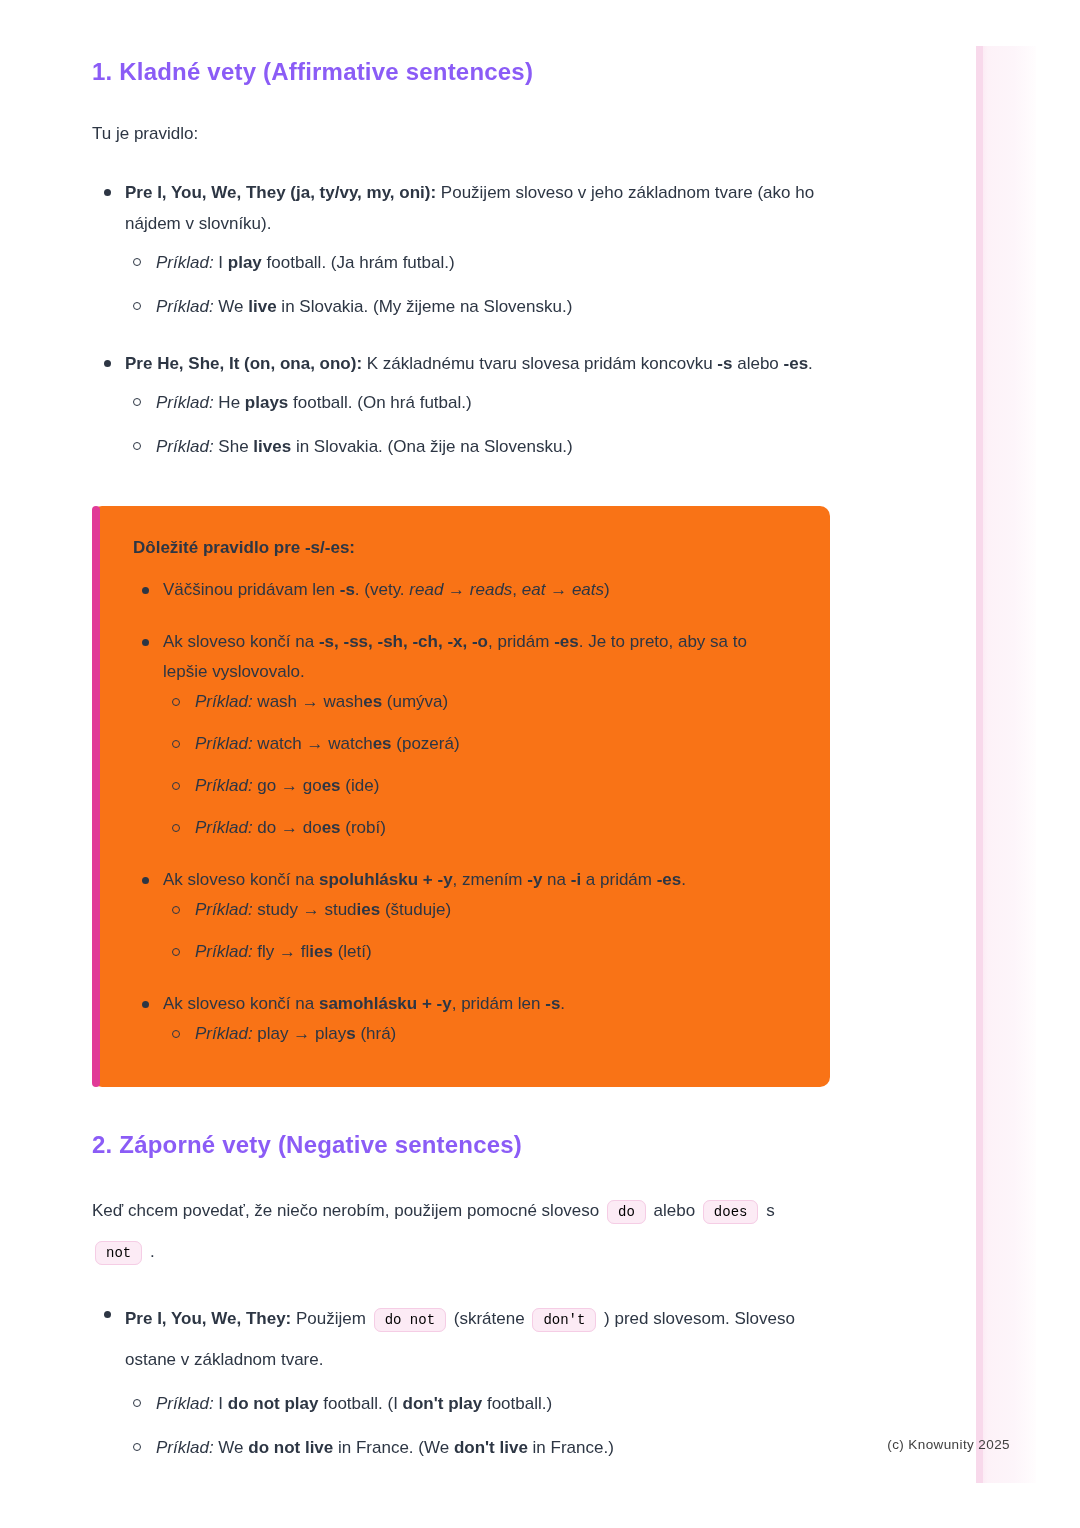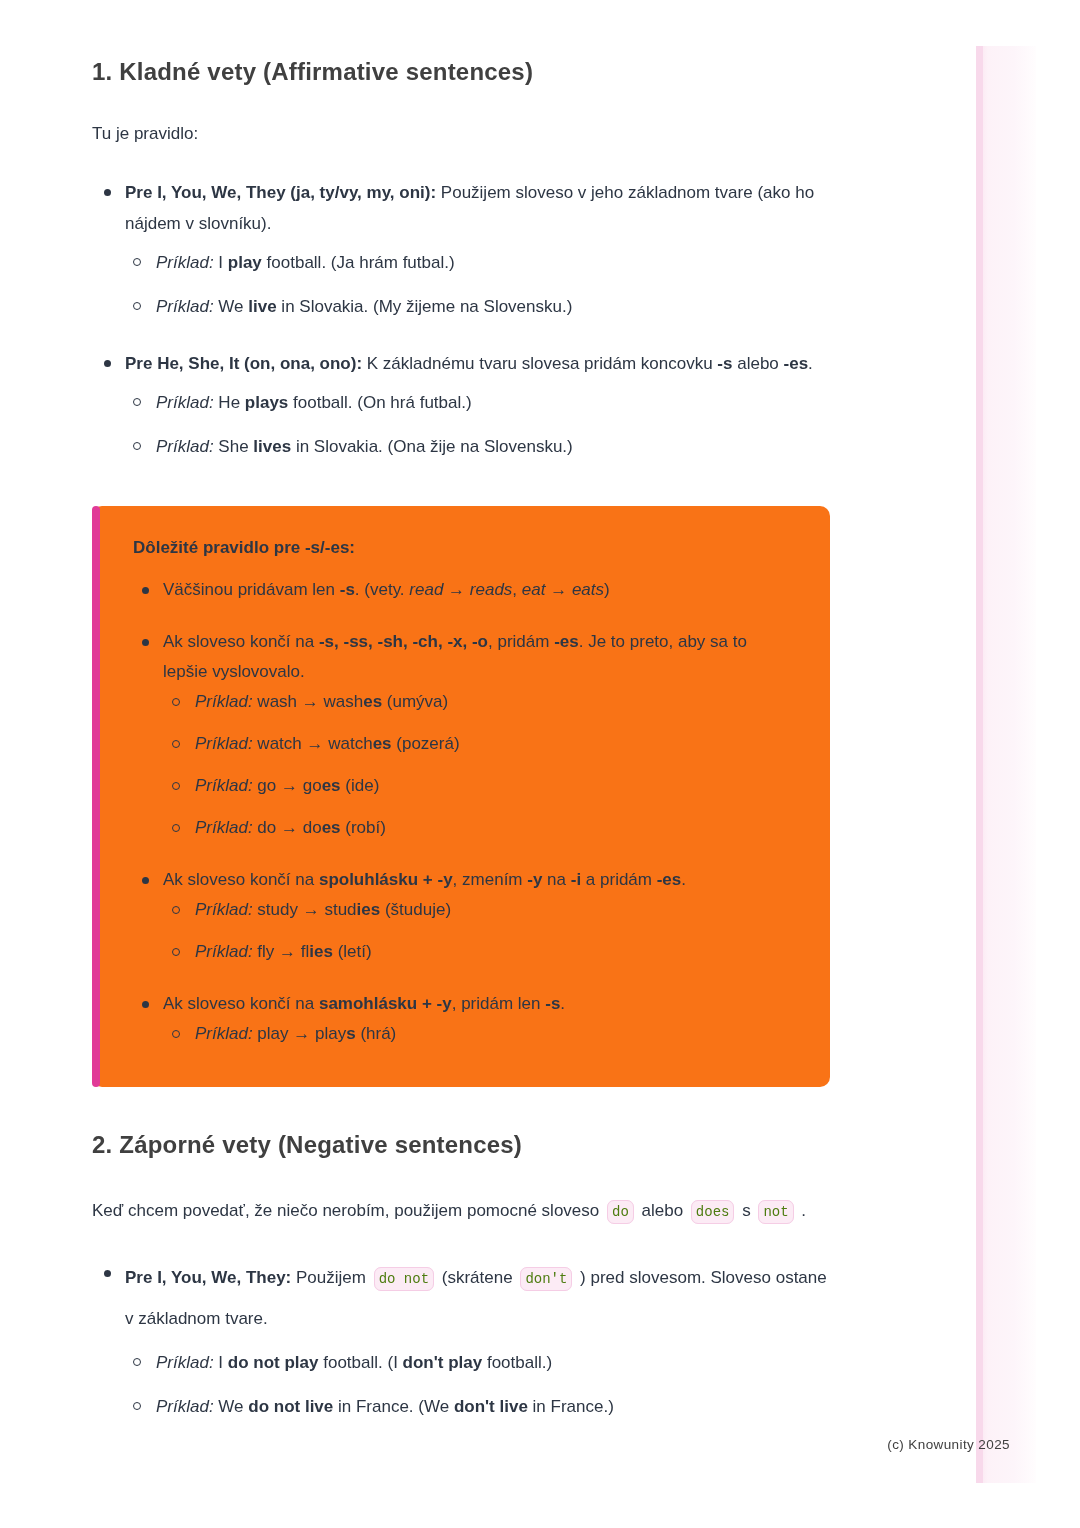--- a/index.html
+++ b/index.html
@@ -14,21 +14,21 @@
     background:linear-gradient(90deg,#fae2ef 0px,#fdf2f8 12px,#fdf5fa 38px,#fffdfe 60px);
   }
   .side-stripe{
     position:absolute;left:0;top:0;width:7px;height:100%;
     background:#f8d9eb;
   }
   .content{
     position:absolute;left:92px;top:40px;width:738px;
   }
   h2.sec{
-    font-size:24px;font-weight:bold;color:#404040;
+    font-size:24px;font-weight:bold;color:#8b5cf6;
     margin:16px 0 30px 0;line-height:32px;letter-spacing:.2px;
   }
   h2.sec2{margin-top:42px;}
   p.intro{font-size:17px;line-height:31px;margin:4px 0 28px 0;}
   p.intro2{margin:0 0 26px 0;line-height:40px;}
 
   ul.l1{list-style:none;margin:0;padding:0 0 0 33px;}
   li.l1i{position:relative;font-size:17px;line-height:31px;margin:0 0 26px 0;}
   li.l1i::before{
     content:"";position:absolute;left:-21px;top:12px;
@@ -53,23 +53,23 @@
   .callout ul.l1{padding-left:30px;}
   .callout li.l1i{margin-bottom:22px;line-height:30px;}
   .callout li.l1i:last-child{margin-bottom:4px;}
   .callout ul.l2{margin-top:0;padding-left:32px;}
   .callout li.l2i{margin-bottom:12px;line-height:30px;}
 
   .r-b{font-weight:bold;}
   .r-i{font-style:italic;}
   .r-c{
     font-family:"Liberation Mono", monospace;
-    font-size:14px;color:#4d7c0f;background:#fcebf5;
+    font-size:14px;color:#000000;background:#fcebf5;
     border:1px solid #f5cde5;border-radius:7px;
-    padding:3px 4px;margin:0 3px;white-space:nowrap;
+    padding:3px 10px;margin:0 3px;white-space:nowrap;
   }
   li.s2li{line-height:40px;}
   li.s2li ul.l2 li{line-height:31px;}
 
   .footer{
     position:absolute;left:0;top:1437px;width:1010px;text-align:right;
     font-size:13.5px;color:#404040;letter-spacing:.4px;z-index:5;
   }
 </style>
 </head>

